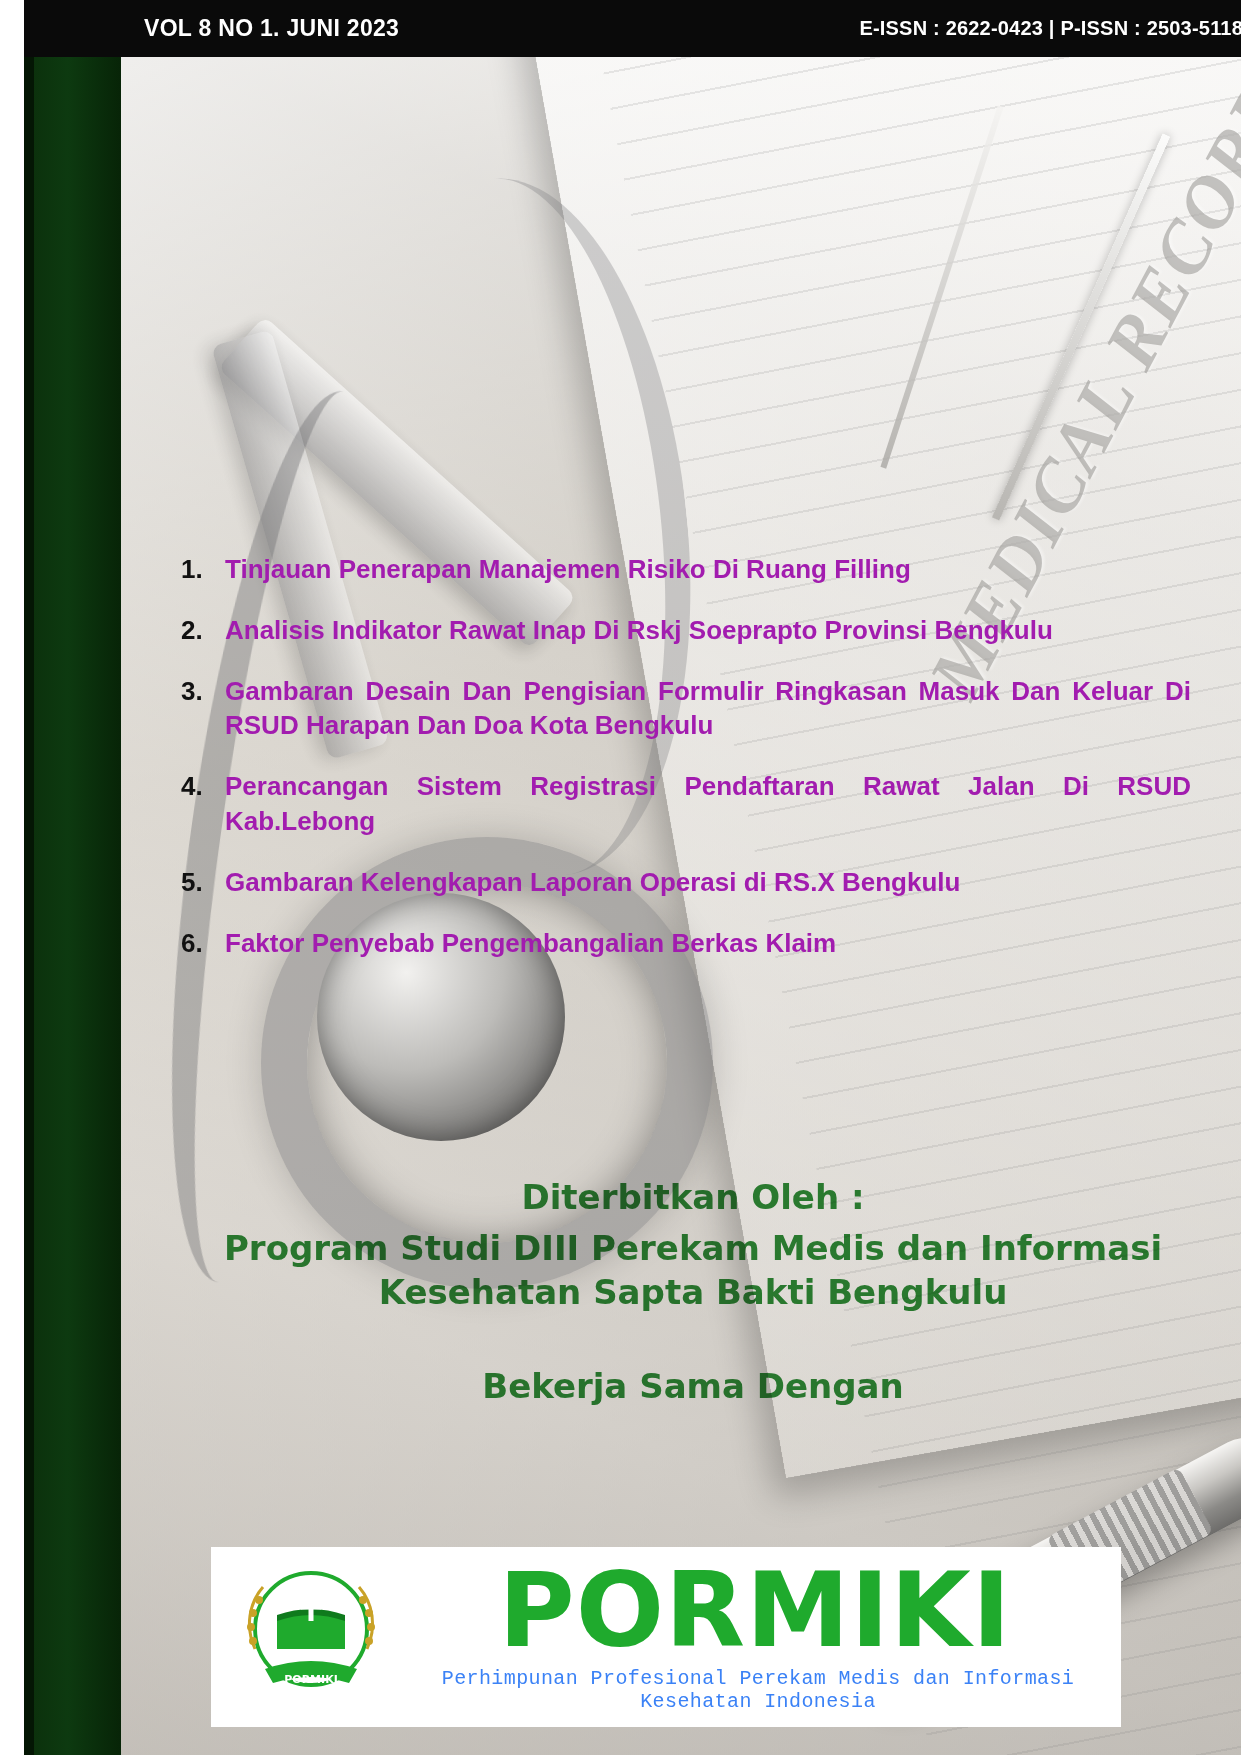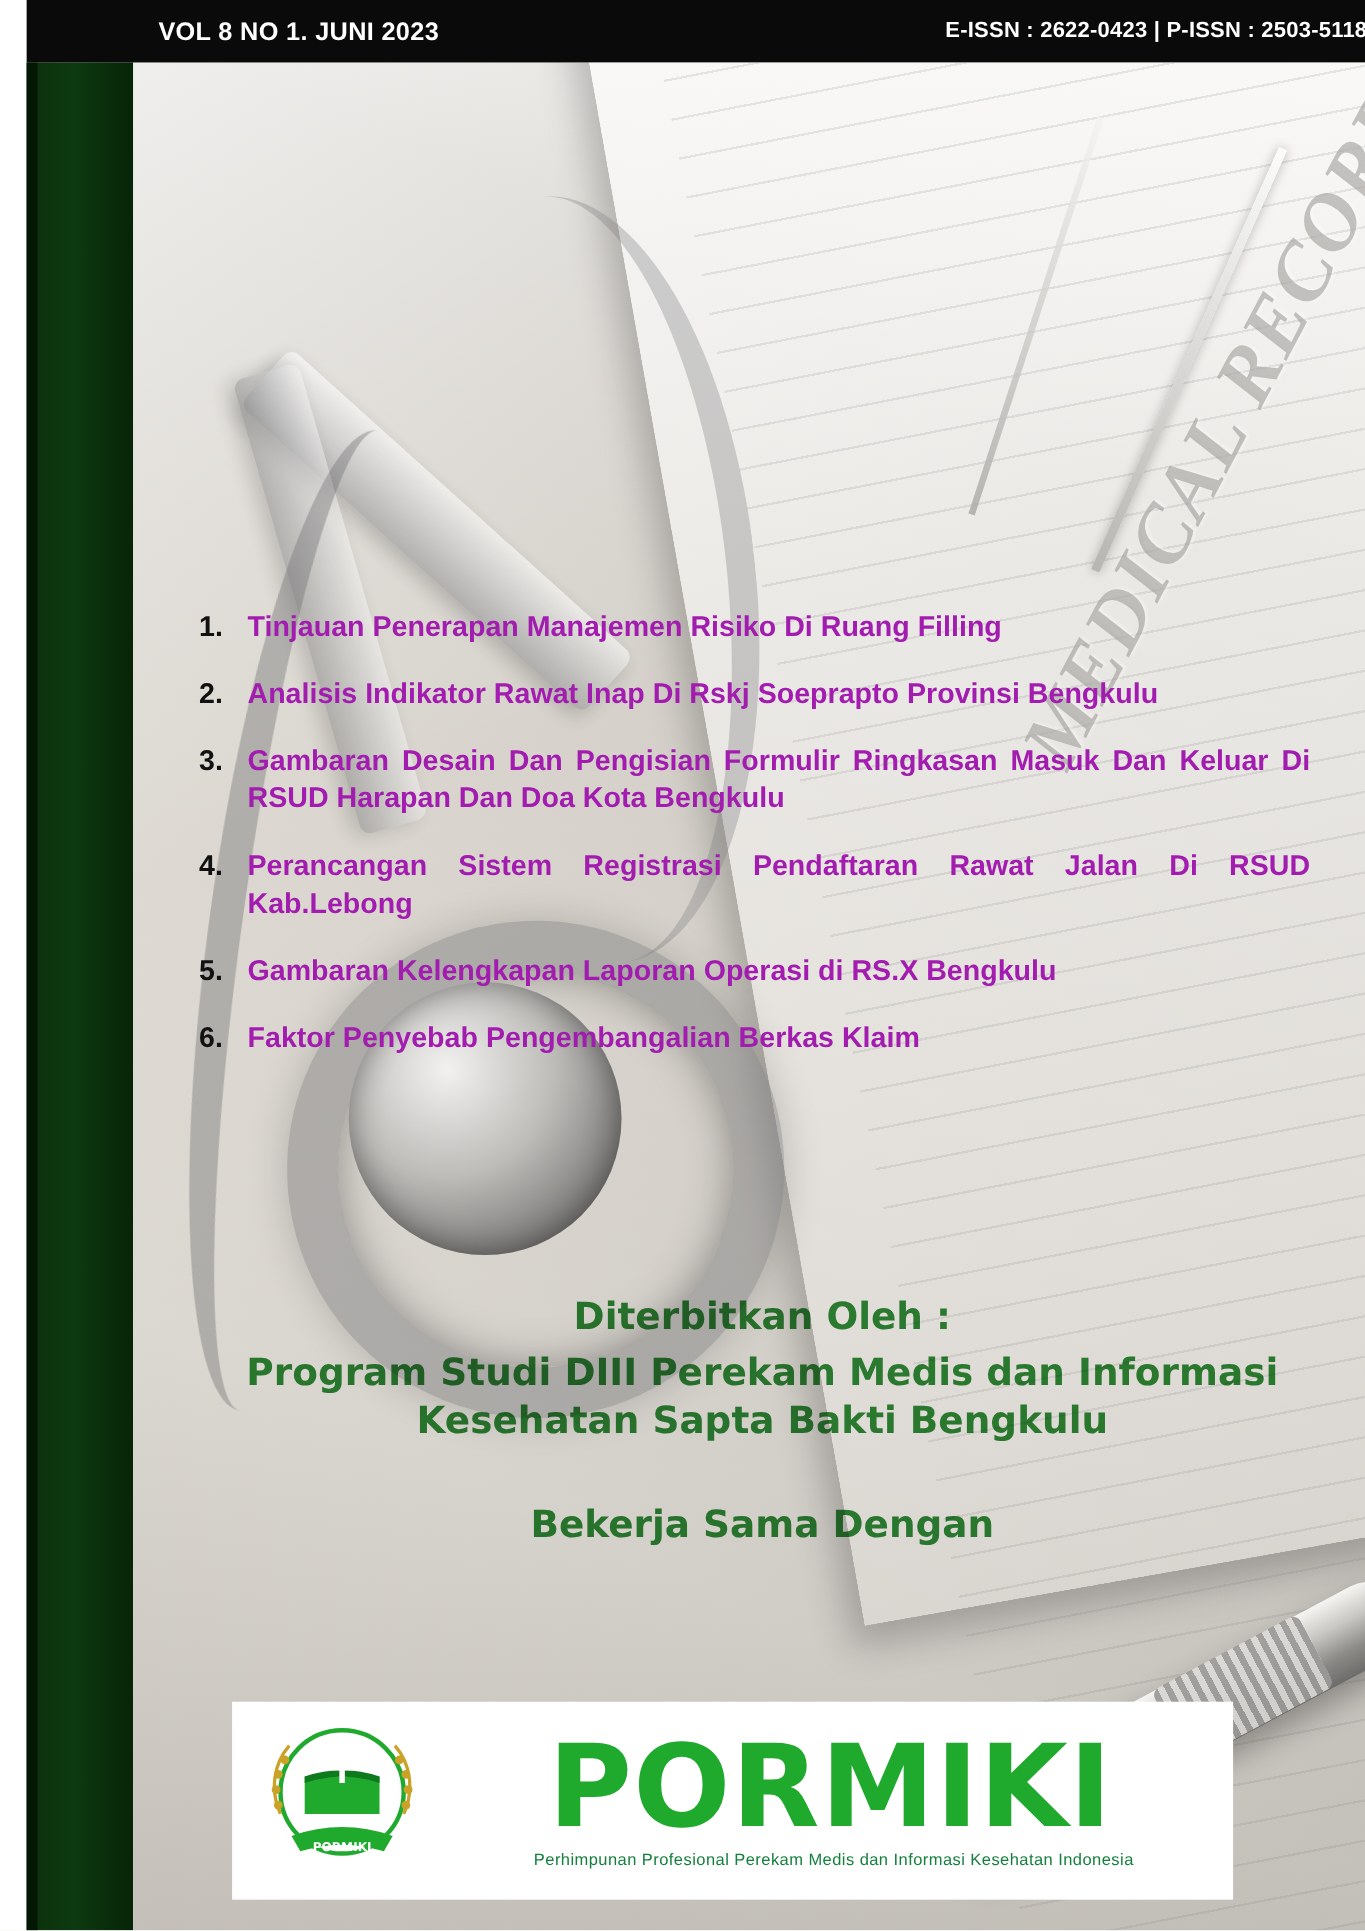--- a/index.html
+++ b/index.html
@@ -348,25 +348,26 @@
   }
   .logo-word {
     font-family: "DejaVu Sans", sans-serif;
     font-weight: bold;
     font-size: 104px;
     line-height: 0.95;
     color: #1faa2d;
     letter-spacing: 1px;
   }
   .logo-tagline {
-    font-size: 15px;
-    color: #15803d;
+    font-size: 20px;
+    color: #3b82f6;
     letter-spacing: 0.4px;
     margin-top: 8px;
     margin-left: 6px;
+    font-family: Liberation Mono, monospace;
   }
 </style>
 </head>
 <body>
 
 <div class="page">
 
   <div class="topbar">
     <div class="vol">VOL 8 NO 1. JUNI 2023</div>
     <div class="issn">E-ISSN : 2622-0423 | P-ISSN : 2503-5118</div>

